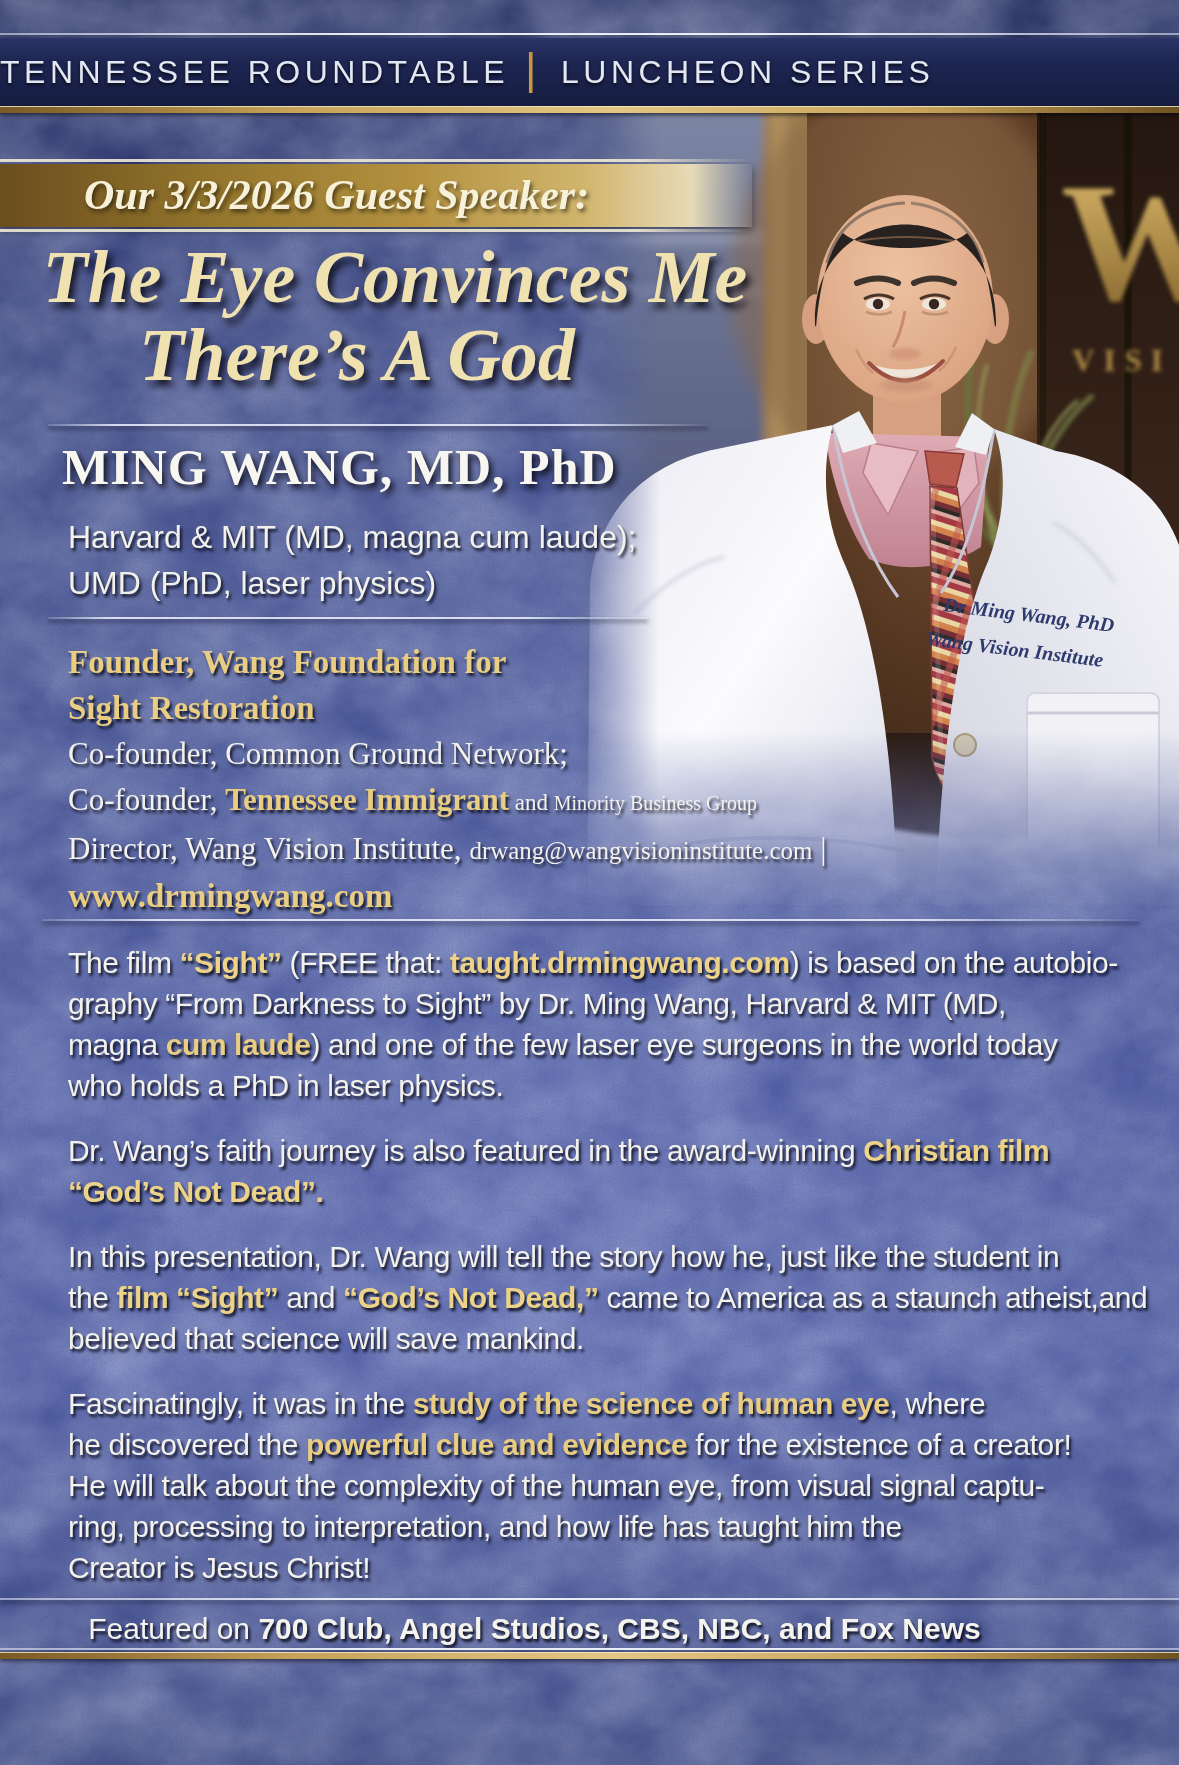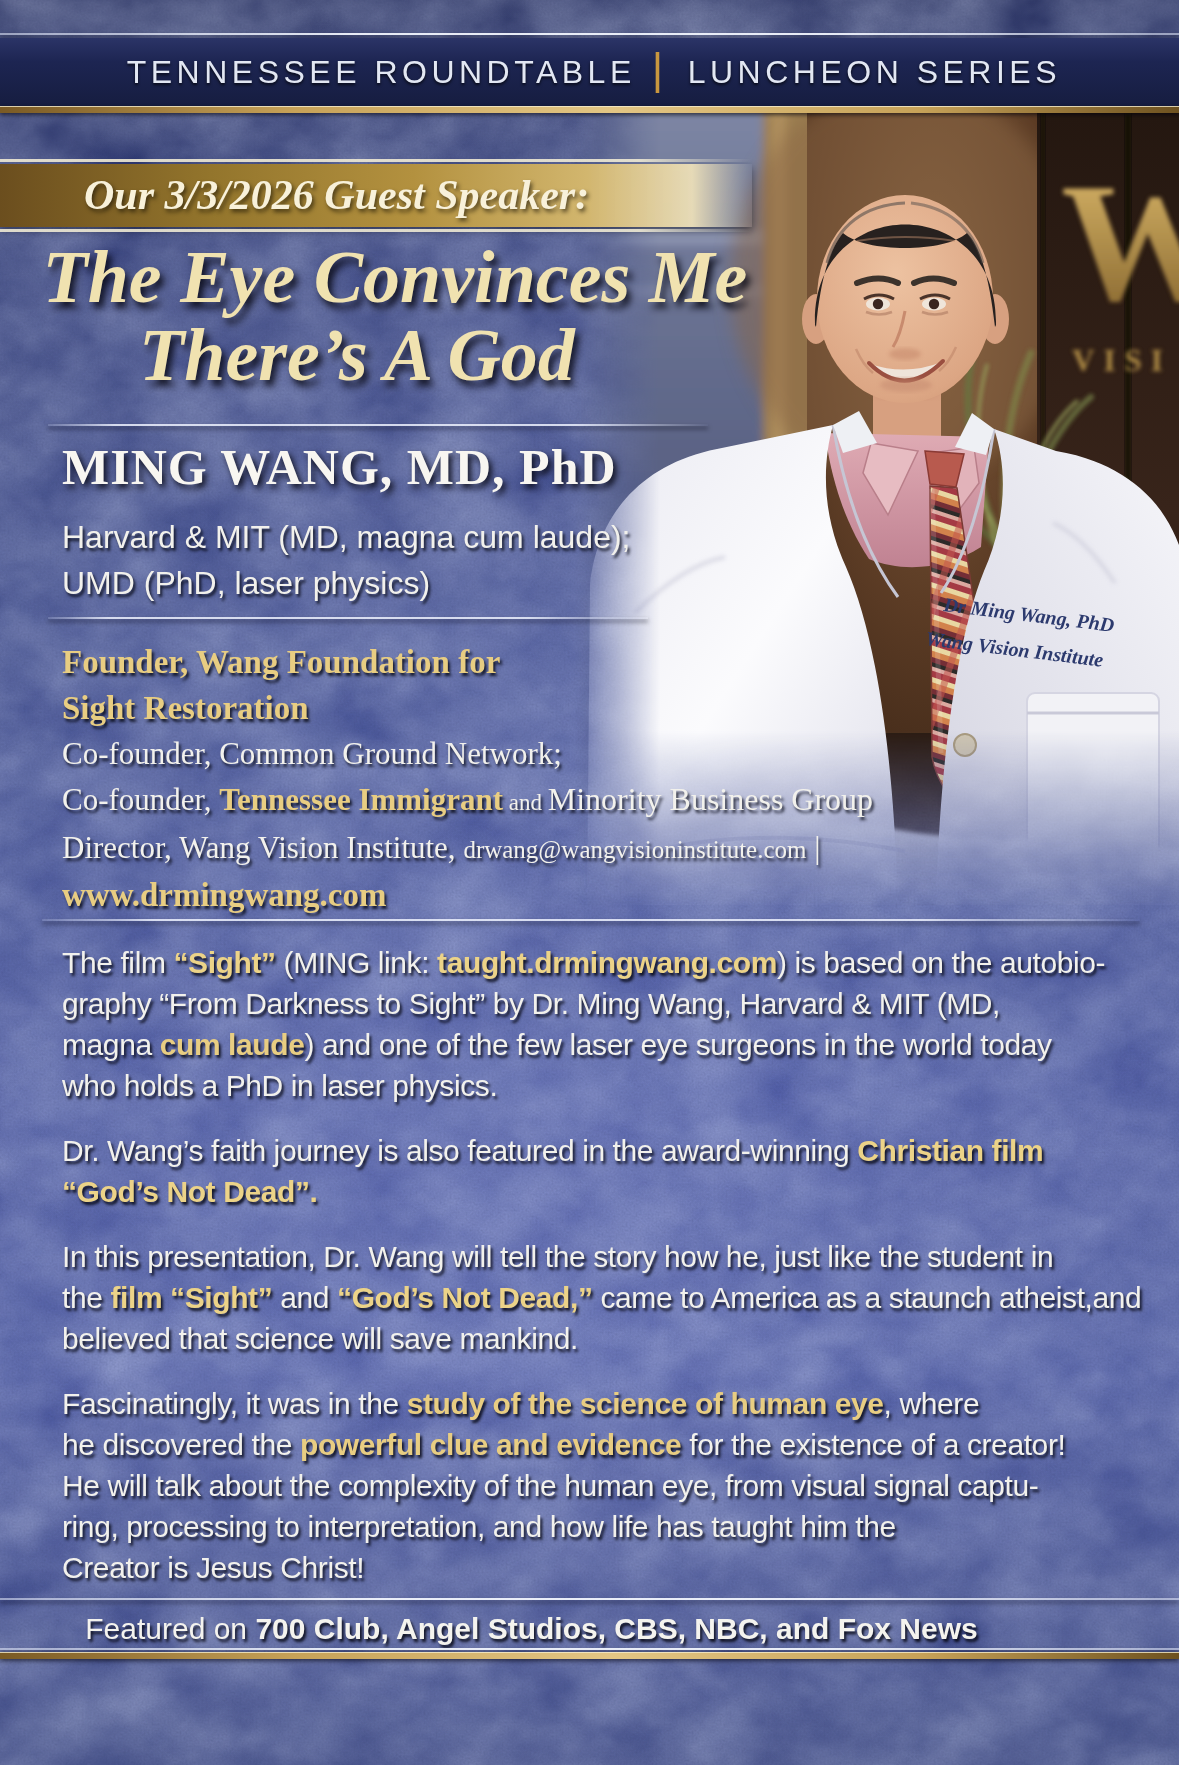--- a/index.html
+++ b/index.html
@@ -22,21 +22,21 @@
     background:linear-gradient(90deg, rgba(226,232,248,0.15), rgba(236,240,252,0.85) 10%, rgba(236,240,252,0.85) 80%, rgba(236,240,252,0));
     box-shadow:0 3px 4px rgba(2,4,16,0.55);
   }
   .rule-full{
     background:linear-gradient(90deg, rgba(226,232,248,0.55), rgba(240,244,252,0.95) 30%, rgba(240,244,252,0.95) 70%, rgba(226,232,248,0.55));
     box-shadow:0 3px 4px rgba(2,4,16,0.55);
   }
   .header-band{
     position:absolute;left:0;top:38px;width:1179px;height:68px;
     background:linear-gradient(180deg,#2b3467 0%,#1d2552 35%,#161d40 100%);
-    display:flex;align-items:center;justify-content:flex-end;
+    display:flex;align-items:center;justify-content:flex-start;
     padding-right:118px;box-sizing:border-box;
   }
   .header-title{
     color:#e2e7f3;font-size:32px;font-weight:500;letter-spacing:4.5px;
     text-shadow:0 2px 3px rgba(0,0,0,0.7);display:flex;align-items:center;
   }
   .hdr-pipe{color:#c9973f;font-weight:400;font-size:44px;margin:0 20px 0 16px;line-height:0;transform:translateY(-3px);text-shadow:none;}
   .goldband{
     position:absolute;height:6px;
     background:linear-gradient(90deg,#7a5a24,#c7a258 25%,#e3c684 52%,#c7a258 78%,#6e5220);
@@ -86,28 +86,28 @@
   }
   .roles .tline{line-height:45.5px;}
   
   .body-copy{
     position:absolute;left:62px;top:942px;width:1090px;
     font-size:30px;letter-spacing:-0.4px;color:#f2f1ec;
     text-shadow:2px 3px 3px rgba(5,7,18,0.9);
   }
   .para{margin:0 0 24px 0;}
   .para .tline{line-height:41px;}
-  .tline{white-space:nowrap;}
+  .tline{white-space:nowrap;margin-left:6px;}
   .seg{color:inherit;}
   .seg-b{font-weight:700;}
   .seg-g{color:#e8cd82;font-weight:600;}
   .seg-gb{color:#ecd388;font-weight:700;}
   .seg-gB{color:#e8cd82;font-weight:600;font-size:33px;}
   .seg-and{font-size:23px;}
-  .seg-w2{font-size:32px;}
+  .seg-w2{font-size:20px;}
   .seg-email{font-size:25px;}
   .seg-gl{color:#e8cd82;font-weight:700;font-size:33px;}
   
   .footer-line{
     position:absolute;left:8px;top:1606px;width:1179px;text-align:center;
     font-size:30px;color:#f4f3ee;line-height:46px;
     padding-right:132px;box-sizing:border-box;
     text-shadow:2px 3px 3px rgba(5,7,18,0.9);
   }
   
@@ -346,21 +346,21 @@
       <div class="tline"><span class="seg seg-w">Co-founder, Common Ground Network;</span></div>
       <div class="tline"><span class="seg seg-w">Co-founder, </span><span class="seg seg-g">Tennessee Immigrant</span><span class="seg seg-and"> and </span><span class="seg seg-w2">Minority Business Group</span></div>
       <div class="tline"><span class="seg seg-w">Director, Wang Vision Institute, </span><span class="seg seg-email">drwang@wangvisioninstitute.com</span><span class="seg seg-w"> |</span></div>
       <div class="tline"><span class="seg seg-gl">www.drmingwang.com</span></div>
     </div>
 
   <div class="rule rule-soft" style="left:42px;top:919px;width:1098px;"></div>
 
   <div class="body-copy">
     <div class="para">
-        <div class="tline"><span class="seg seg-w">The film </span><span class="seg seg-gb">“Sight”</span><span class="seg seg-w"> (MING link: </span><span class="seg seg-gb">taught.drmingwang.com</span><span class="seg seg-w">) is based on the autobio-</span></div>
+        <div class="tline"><span class="seg seg-w">The film </span><span class="seg seg-gb">“Sight”</span><span class="seg seg-w"> (FREE that: </span><span class="seg seg-gb">taught.drmingwang.com</span><span class="seg seg-w">) is based on the autobio-</span></div>
         <div class="tline"><span class="seg seg-w">graphy “From Darkness to Sight” by Dr. Ming Wang, Harvard &amp; MIT (MD,</span></div>
         <div class="tline"><span class="seg seg-w">magna </span><span class="seg seg-g">cum laude</span><span class="seg seg-w">) and one of the few laser eye surgeons in the world today</span></div>
         <div class="tline"><span class="seg seg-w">who holds a PhD in laser physics.</span></div>
       </div>
     <div class="para">
         <div class="tline"><span class="seg seg-w">Dr. Wang’s faith journey is also featured in the award-winning </span><span class="seg seg-gb">Christian film</span></div>
         <div class="tline"><span class="seg seg-gb">“God’s Not Dead”.</span></div>
       </div>
     <div class="para">
         <div class="tline"><span class="seg seg-w">In this presentation, Dr. Wang will tell the story how he, just like the student in</span></div>

